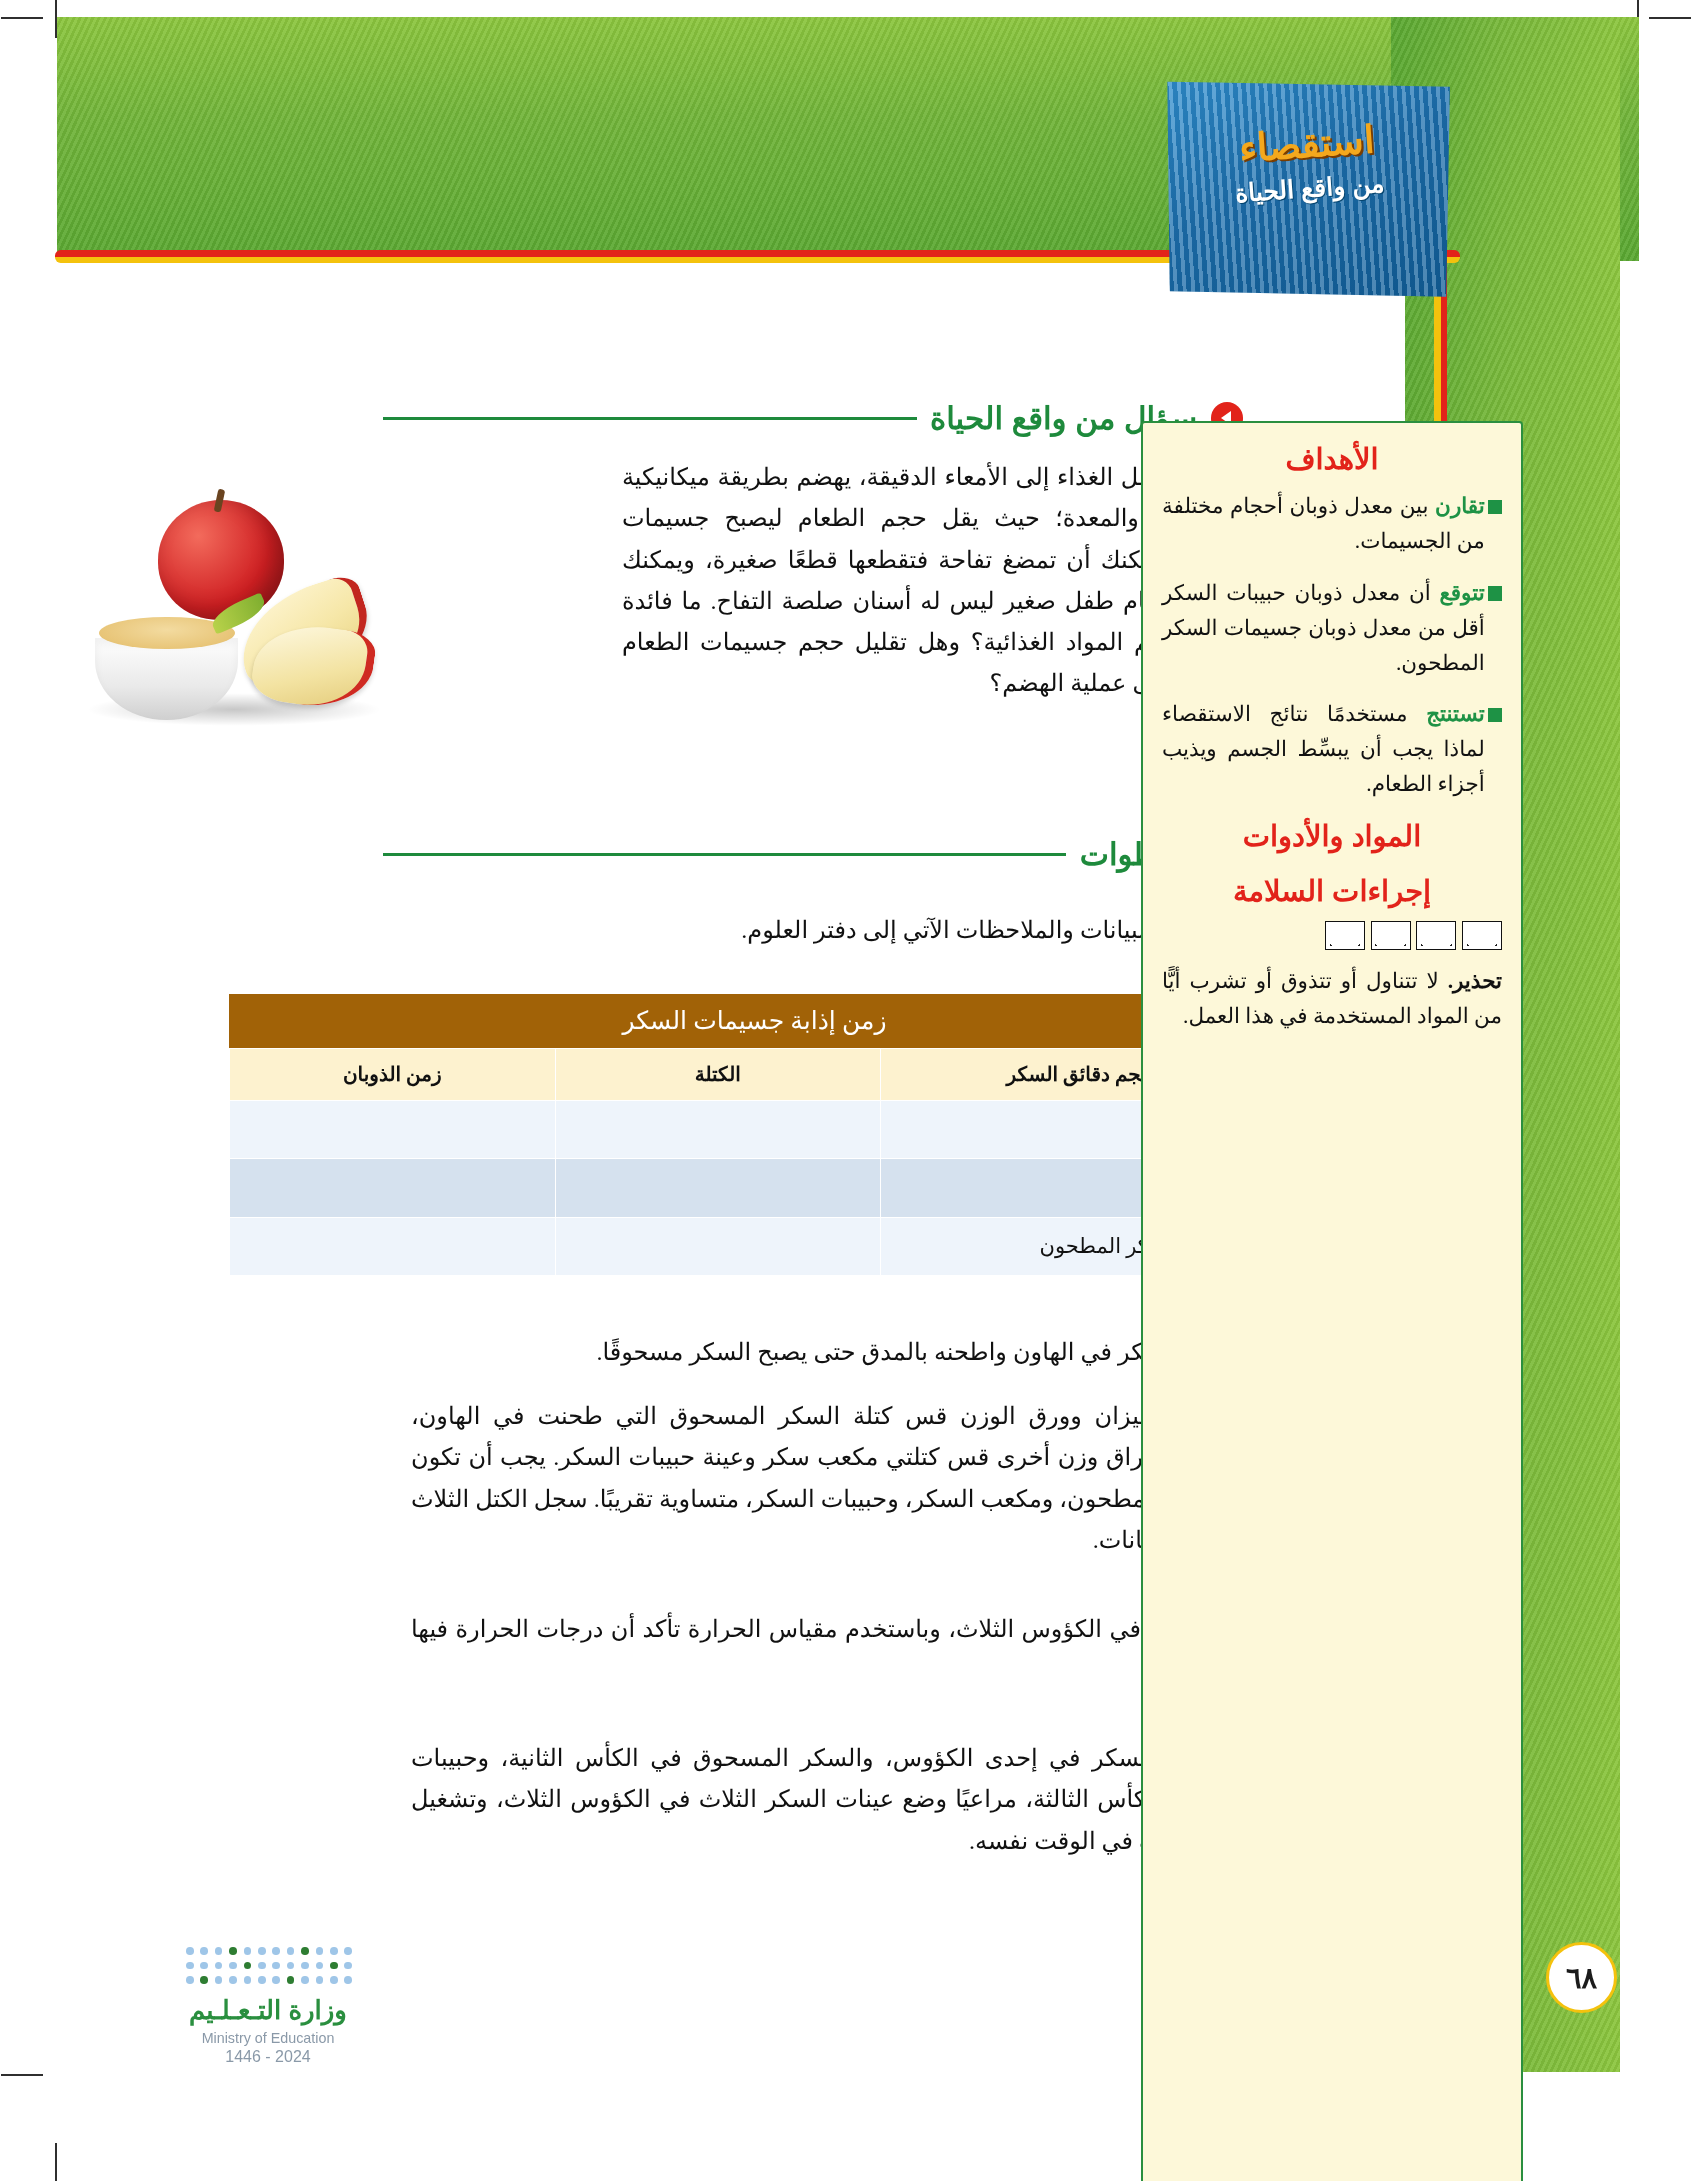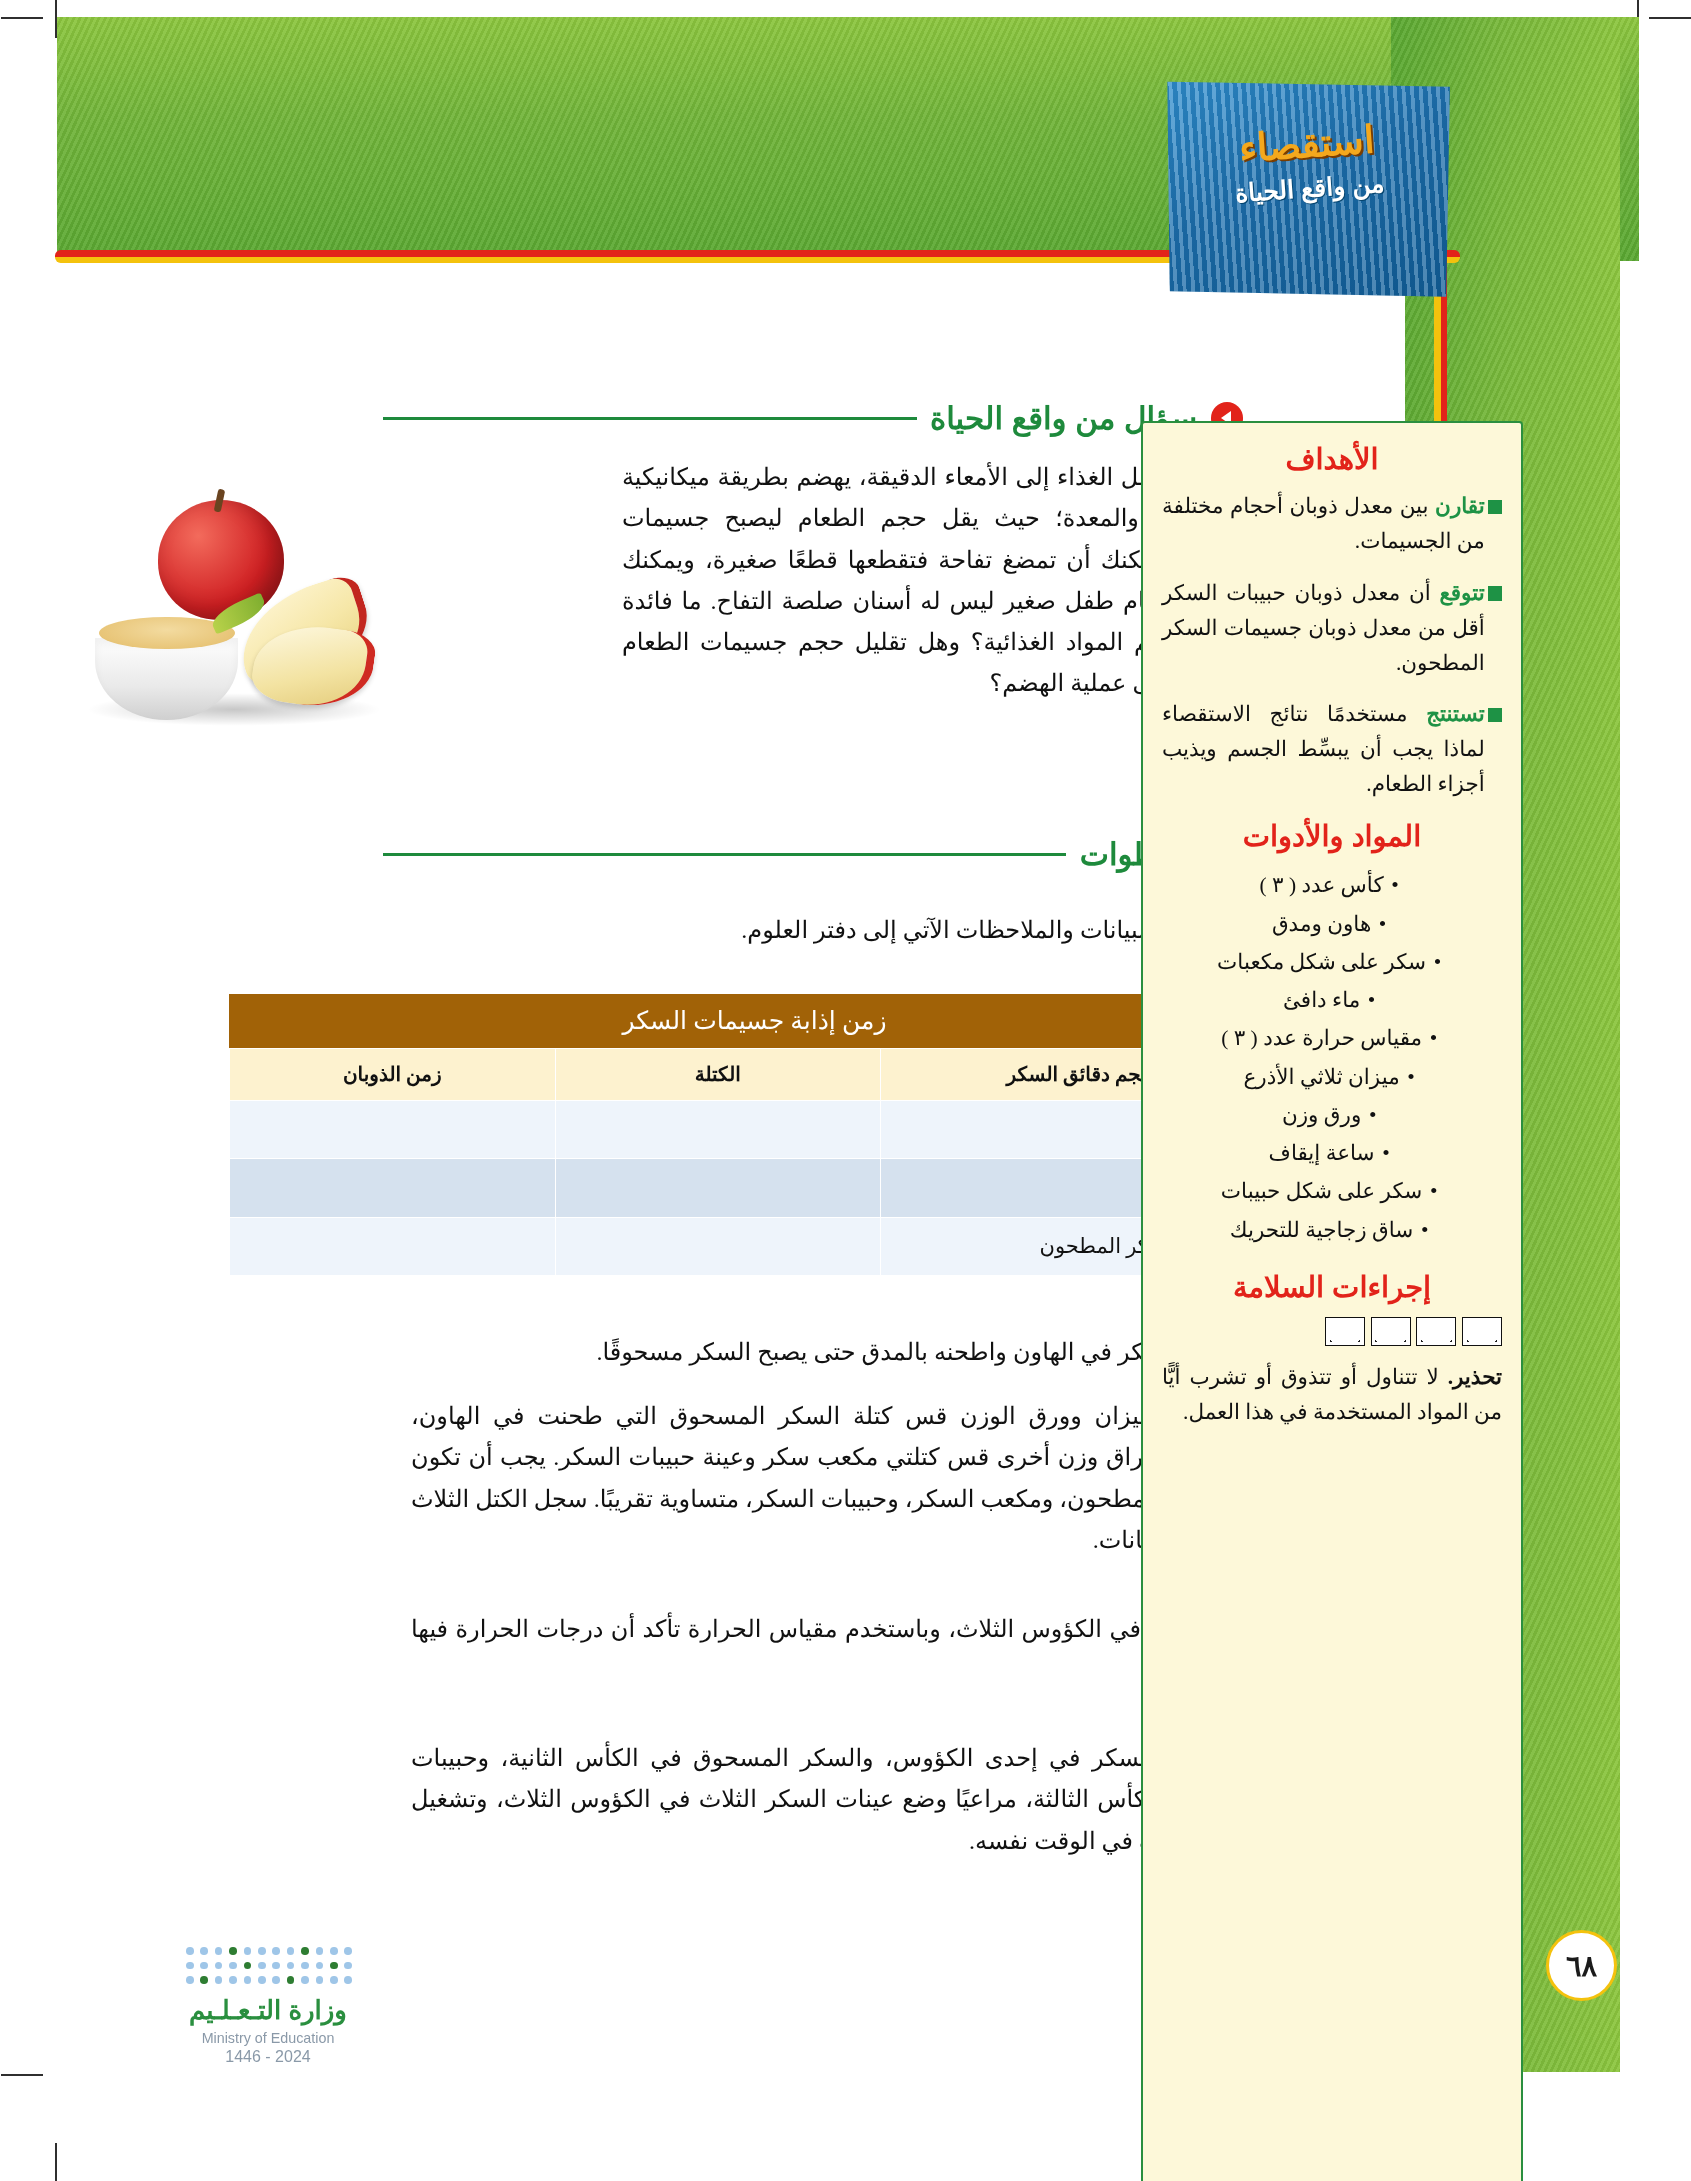--- a/index.html
+++ b/index.html
@@ -249,21 +249,21 @@
       linear-gradient(-45deg, #222 0 1.9px, transparent 1.9px 5.7px);
   }
   .warn-text {
     font-size:21.5px; line-height:1.66; color:#111; text-align:justify;
     font-family:"Liberation Serif", serif;
   }
   .warn-text b { font-weight:bold; }
 
   
   .page-num {
-    position:absolute; z-index:8; right:75px; bottom:180px;
+    position:absolute; z-index:8; right:75px; bottom:168px;
     width:71px; height:71px; border-radius:50%;
     background:#ffffff; border:3.8px solid #f4c20d;
     display:flex; align-items:center; justify-content:center;
     color:#1b1b1b; font-size:29px; font-weight:bold;
   }
 
   
   .ministry {
     position:absolute; z-index:8; left:115px; bottom:115px; width:306px; text-align:center;
   }
@@ -409,32 +409,20 @@
     </div>
 
     <div class="obj-item">
       <span class="obj-bullet"></span>
       <div class="obj-text">
         <span class="gkw">تستنتج</span><span> مستخدمًا نتائج الاستقصاء لماذا يجب أن يبسِّط الجسم ويذيب أجزاء الطعام.</span>
       </div>
     </div>
 
     <div class="side-h" style="margin-top:9.6px;">المواد والأدوات</div>
-    <ul class="mat-list">
-      <li>كأس عدد ( ٣ )</li>
-      <li>هاون ومدق</li>
-      <li>سكر على شكل مكعبات</li>
-      <li>ماء دافئ</li>
-      <li>مقياس حرارة عدد ( ٣ )</li>
-      <li>ميزان ثلاثي الأذرع</li>
-      <li>ورق وزن</li>
-      <li>ساعة إيقاف</li>
-      <li>سكر على شكل حبيبات</li>
-      <li>ساق زجاجية للتحريك</li>
-    </ul>
 
     <div class="side-h left" style="margin-top:21px;">إجراءات السلامة</div>
     <div class="safety-icons">
       <span class="ic"></span>
       <span class="ic"></span>
       <span class="ic"></span>
       <span class="ic"></span>
     </div>
     <div class="warn-text">
       <b>تحذير.</b><span> لا تتناول أو تتذوق أو تشرب أيًّا من المواد المستخدمة في هذا العمل.</span>

